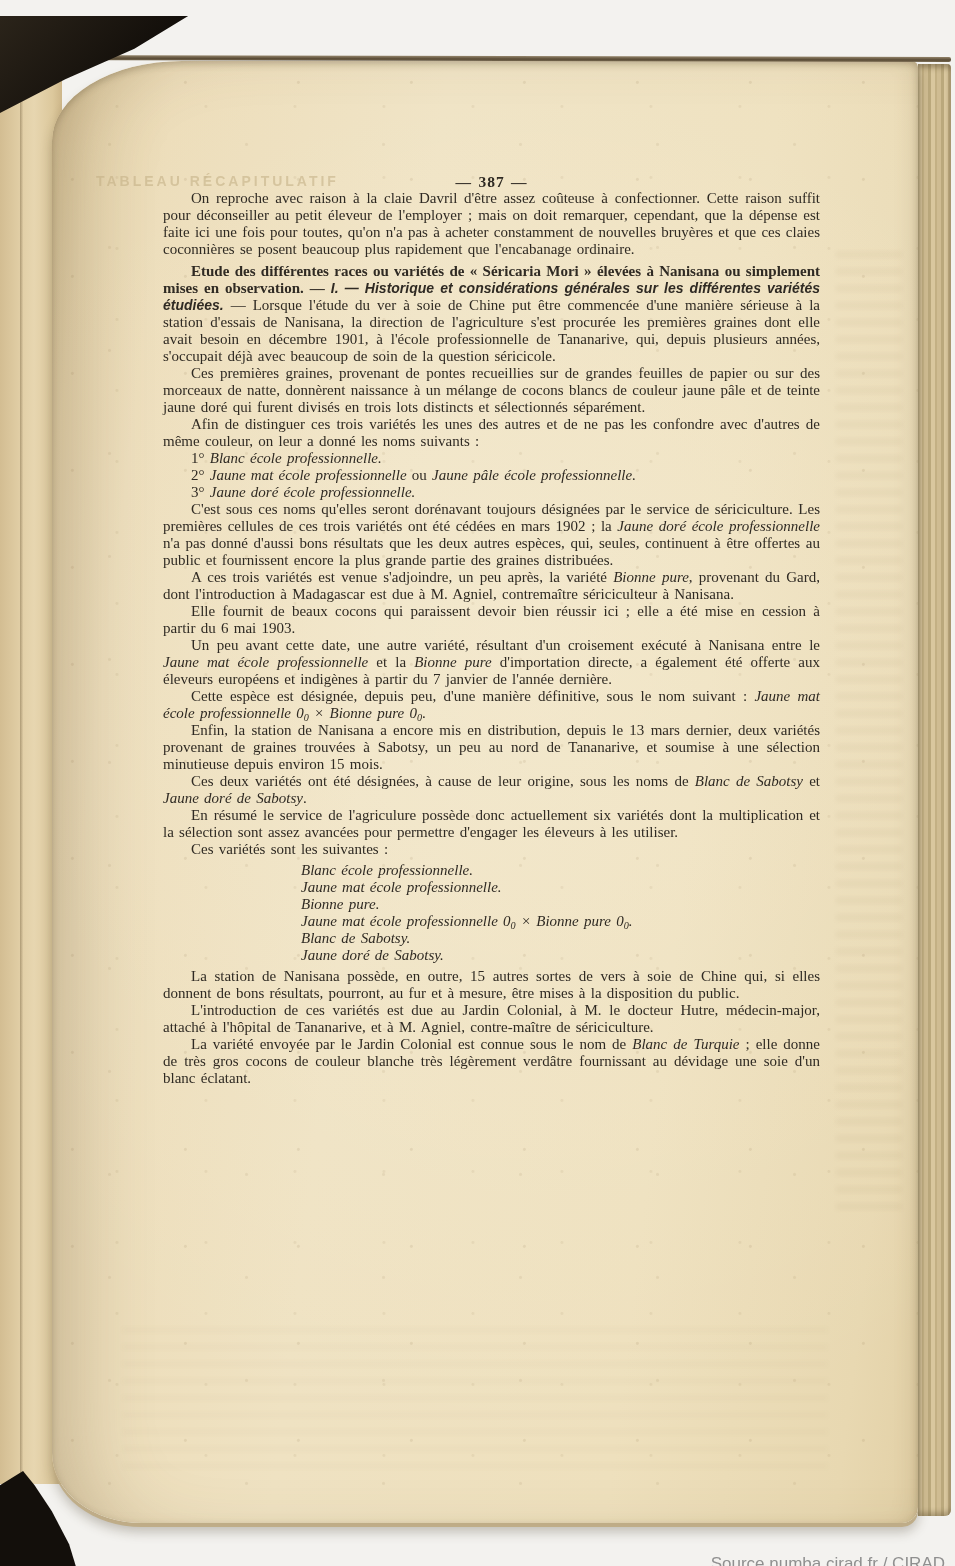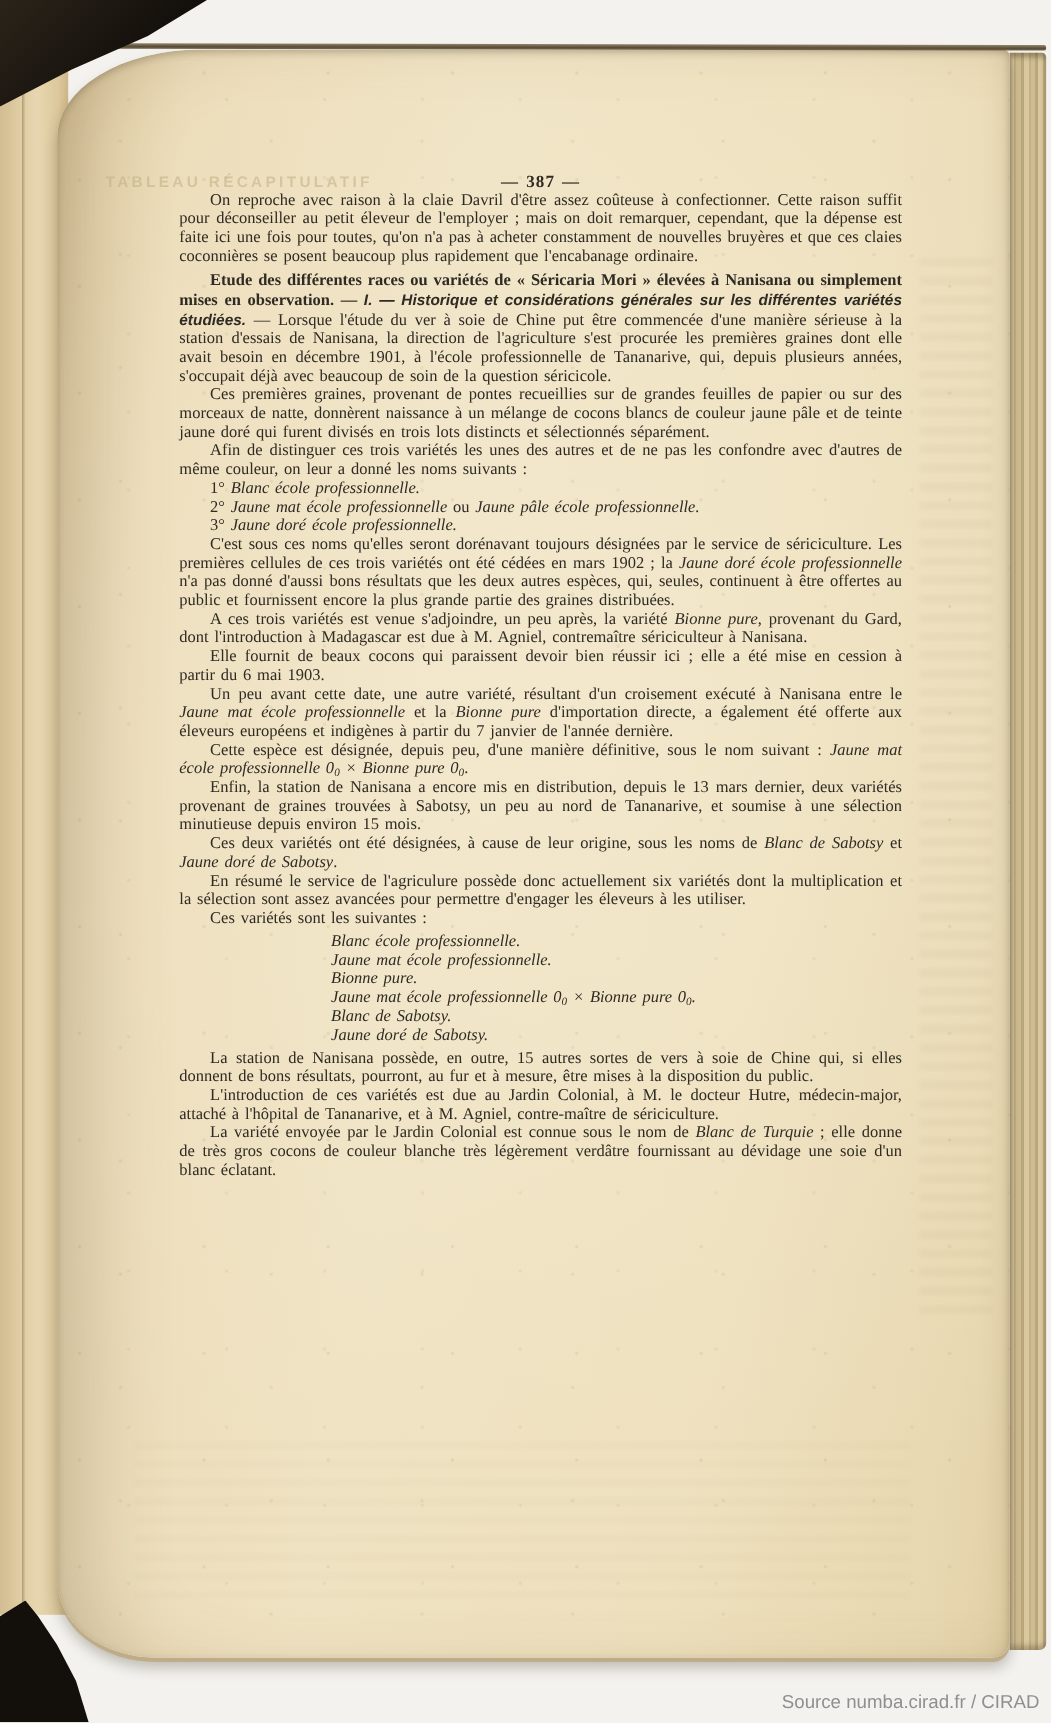--- a/index.html
+++ b/index.html
@@ -2,21 +2,21 @@
 <html lang="fr"><head>
 <meta charset="utf-8">
 <title>Scanned book page</title>
 <style>
   html,body{margin:0;padding:0;}
   body{
     width:955px;height:1566px;position:relative;overflow:hidden;
     background:#f3f2ef;
     font-family:"Liberation Serif",serif;
   }
-  .scan{position:absolute;inset:0;}
+  .scan{position:absolute;inset:0;margin-top:16px;}
 
   
   .left-strip{
     position:absolute;left:0;top:44px;width:62px;height:1424px;
     background:linear-gradient(90deg,#d3bd92 0,#e0cda4 30%,#e7d6b0 55%,#dcc89c 85%,#cdb689 100%);
   }
   .left-strip .crease{
     position:absolute;left:20px;top:0;bottom:0;width:3px;
     background:linear-gradient(90deg,rgba(90,70,40,.38),rgba(90,70,40,.04));
   }

